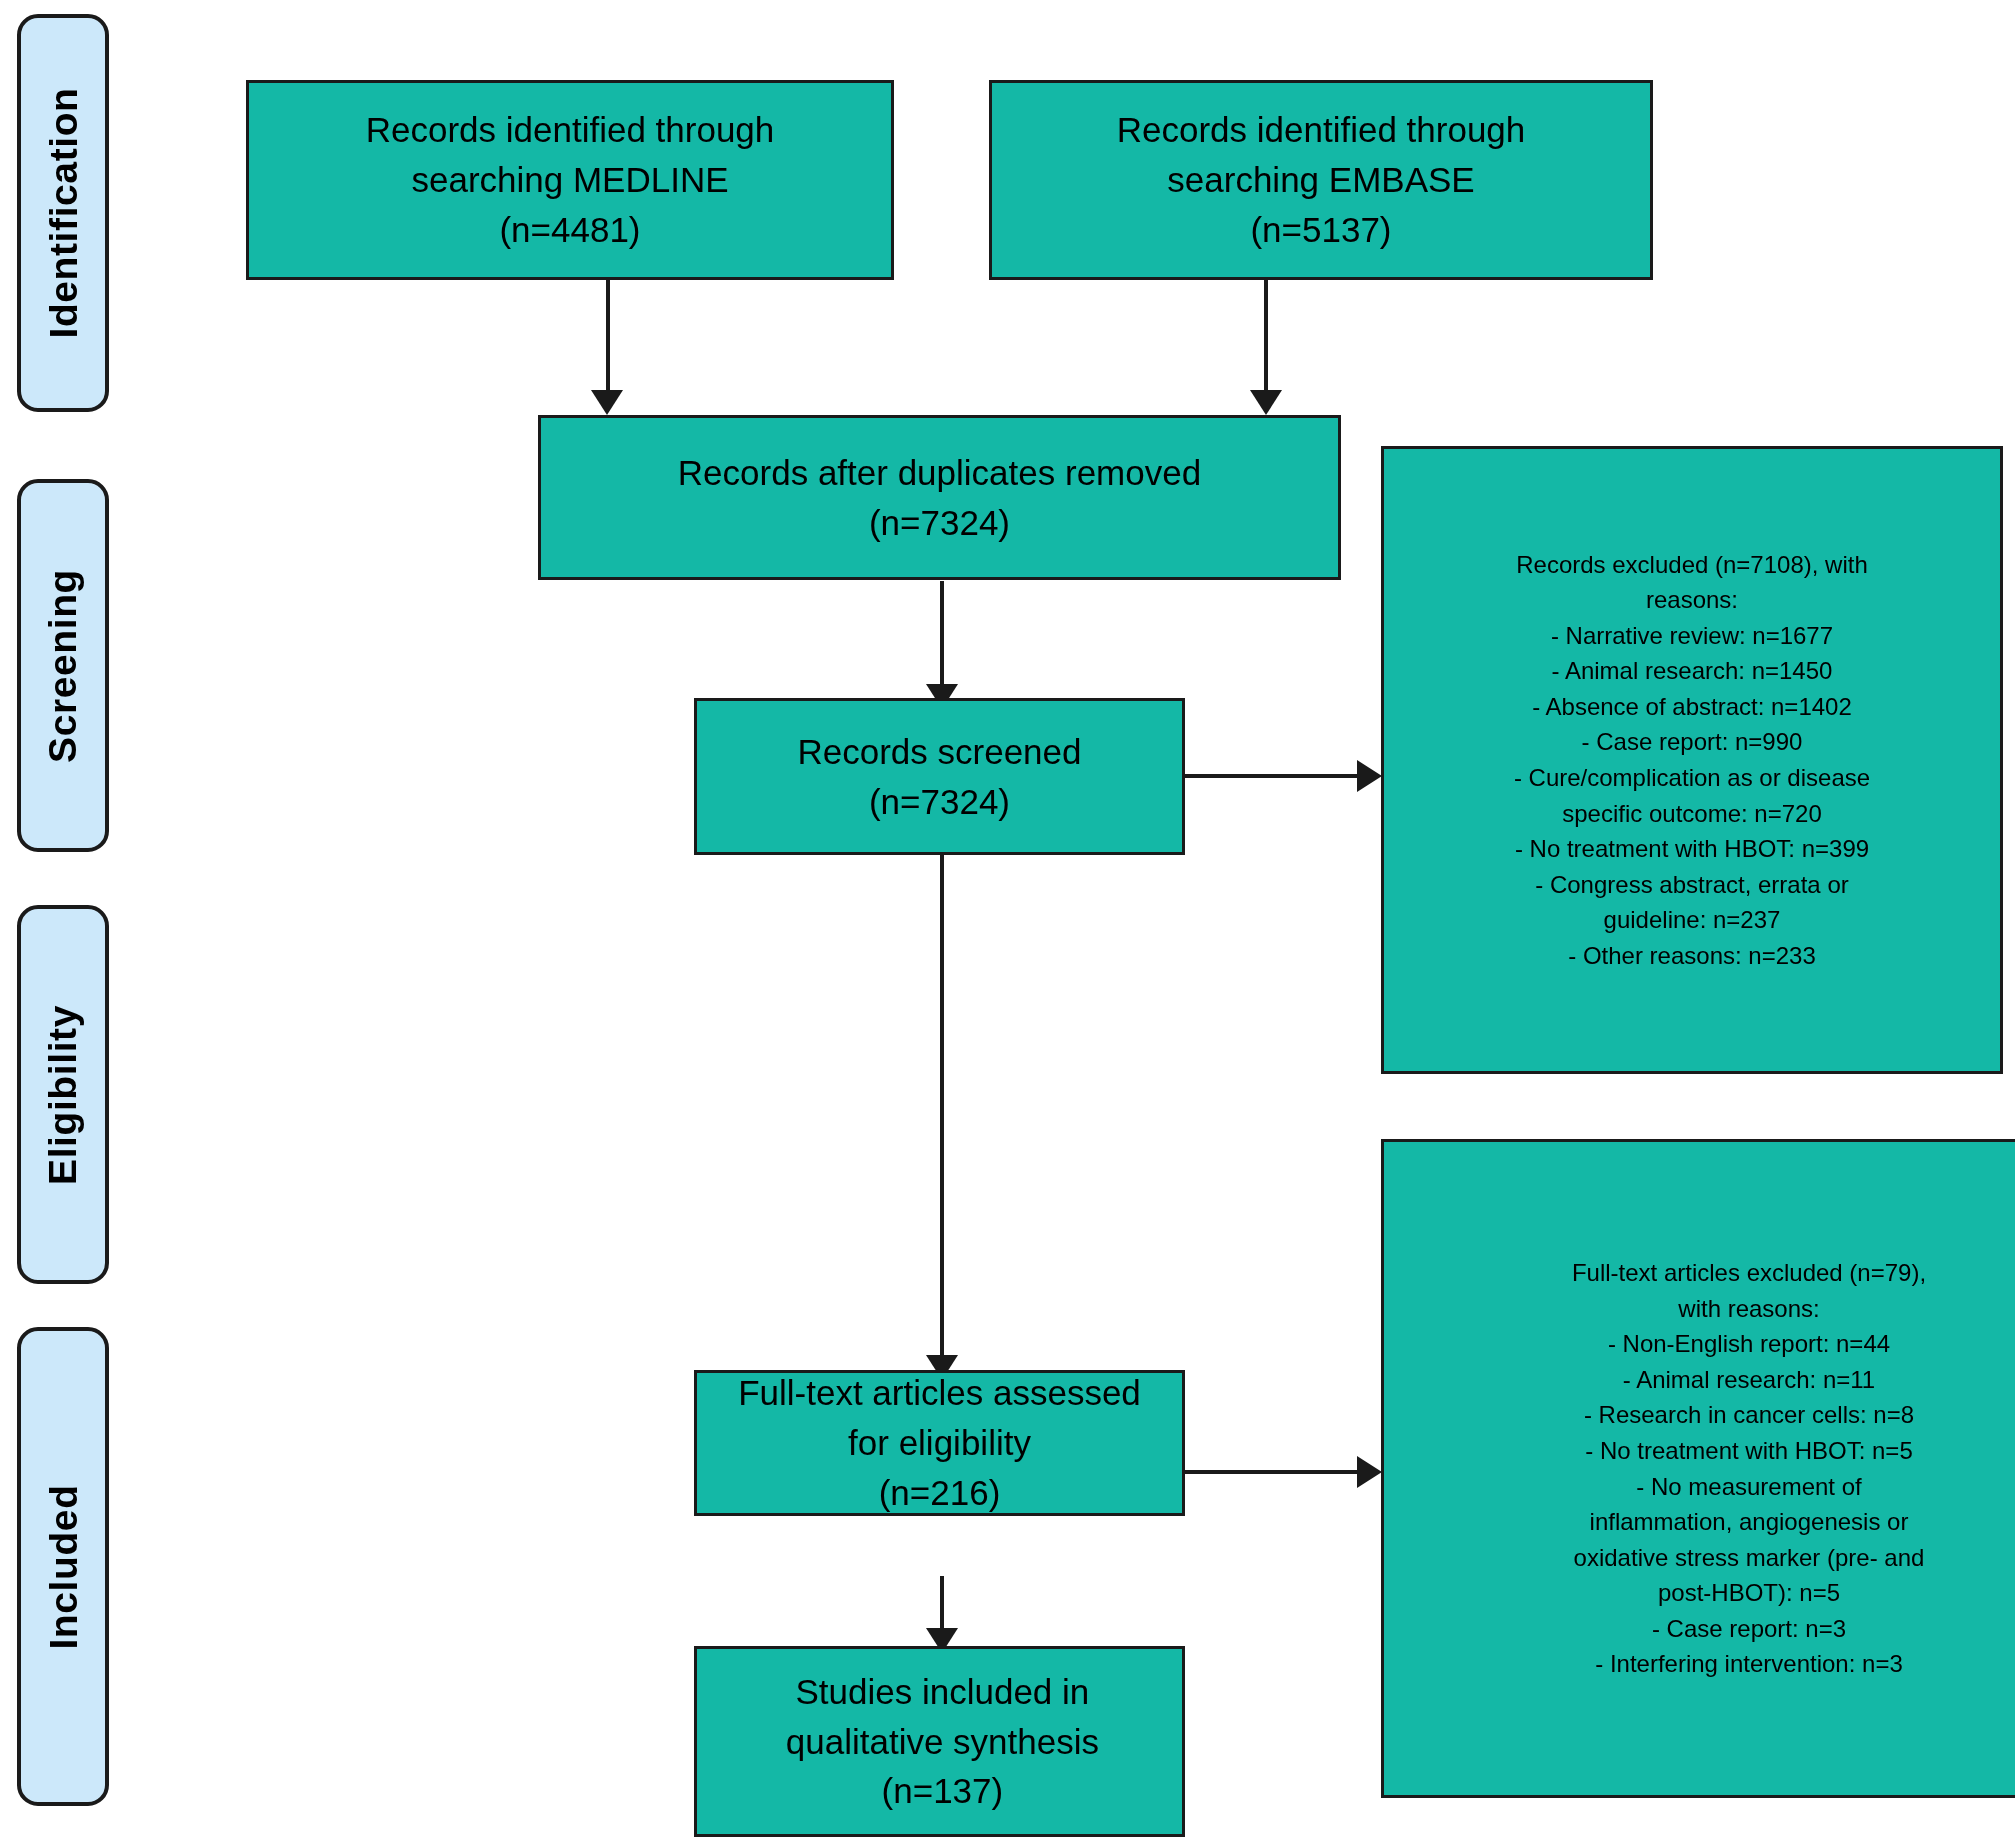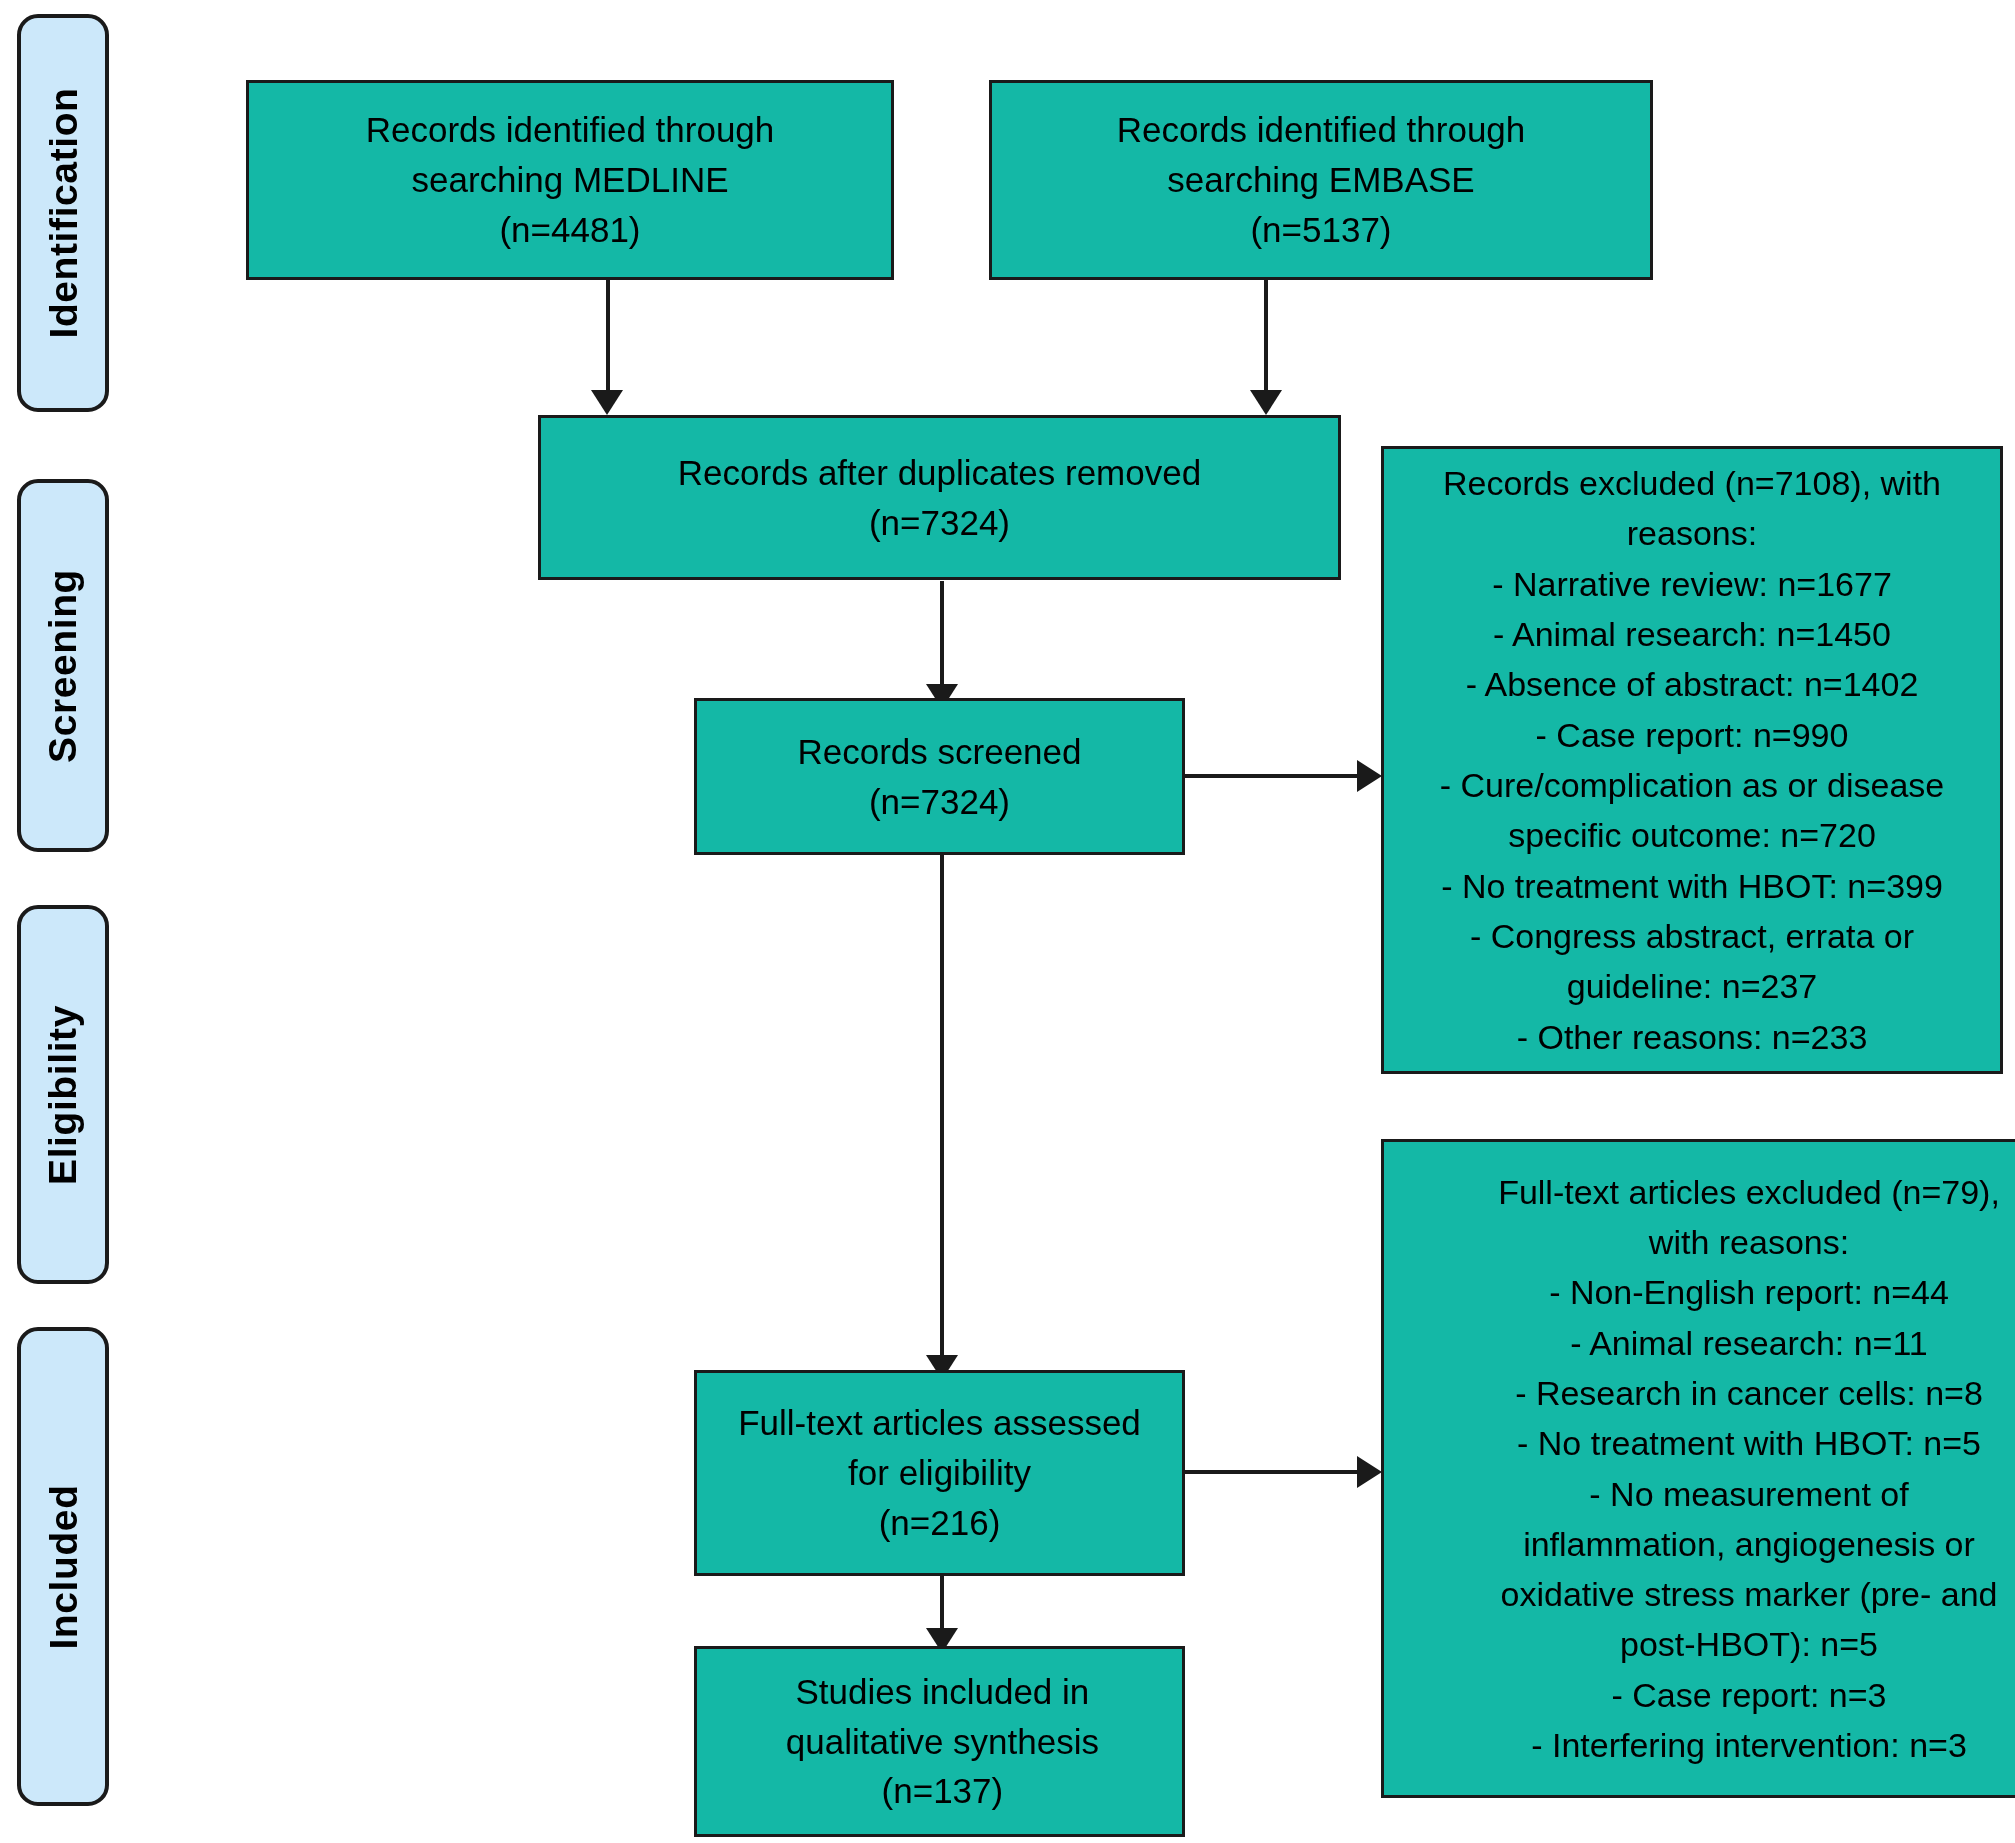--- a/index.html
+++ b/index.html
@@ -50,21 +50,21 @@
     padding: 6.2px 11.2px;
   }
   .flow-box .box-text {
     font-size: 35px;
     line-height: 1.42;
     color: #000000;
     white-space: pre-line;
     font-family: "Liberation Sans", sans-serif;
   }
   .flow-box.reasons .box-text {
-    font-size: 34px;
+    font-size: 24px;
     line-height: 1.48;
   }
 
   
   .v-line {
     position: absolute;
     width: 3.7px;
     background: #1a1a1a;
   }
   .h-line {
@@ -155,21 +155,21 @@
 specific outcome: n=720
 - No treatment with HBOT: n=399
 - Congress abstract, errata or
 guideline: n=237
 - Other reasons: n=233</span>
   </div>
 
   <div class="v-line" style="left:940px; top:854px; width:3.7px; height:516px;"></div>
   <div class="arrow-down" style="left:926px; top:1355px;"></div>
 
-  <div class="flow-box" style="left:694px; top:1370px; width:491px; height:206px;">
+  <div class="flow-box" style="left:694px; top:1370px; width:491px; height:146px;">
     <span class="box-text">Full-text articles assessed
 for eligibility
 (n=216)</span>
   </div>
 
   <div class="h-line" style="left:1185px; top:1470px; width:187px; height:3.7px;"></div>
   <div class="arrow-right" style="left:1357px; top:1456px;"></div>
 
   <div class="flow-box reasons" style="left:1381px; top:1139px; width:736px; height:659px;">
     <span class="box-text">Full-text articles excluded (n=79),

